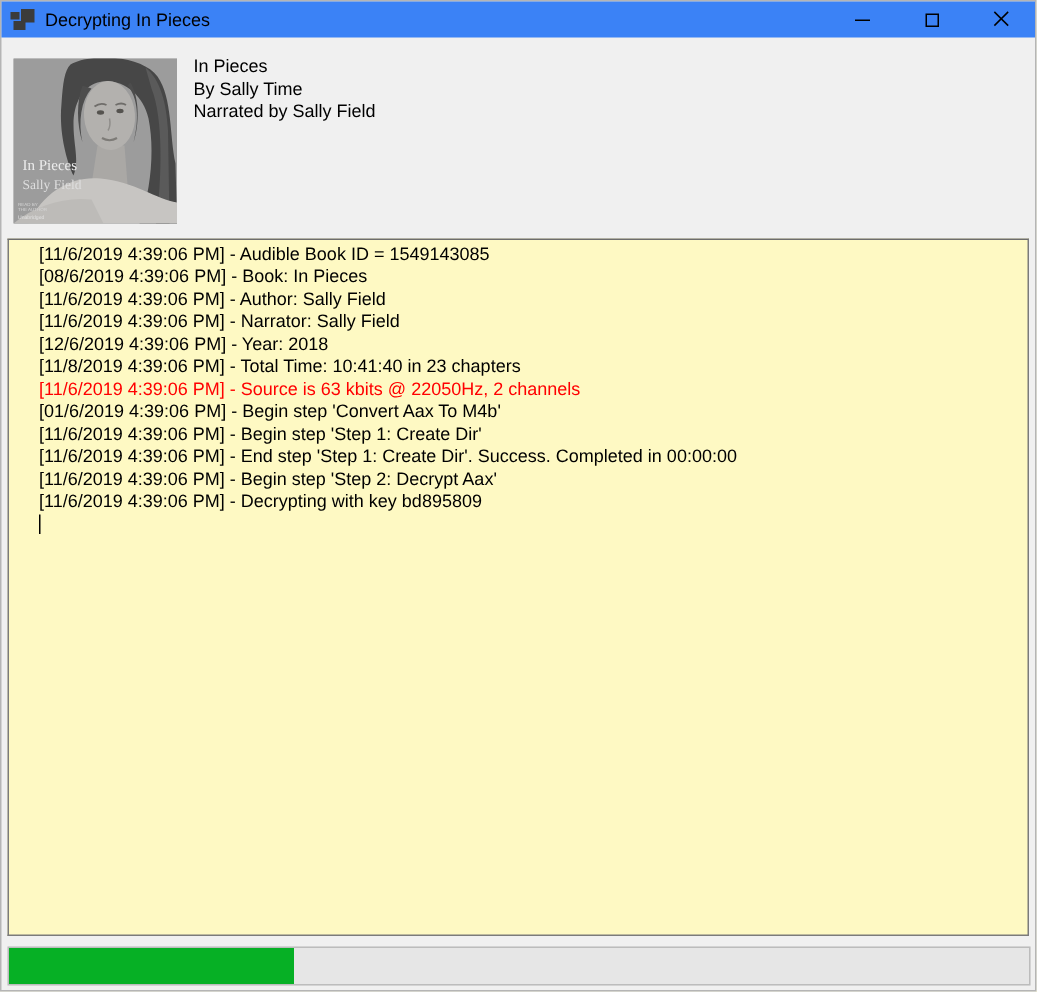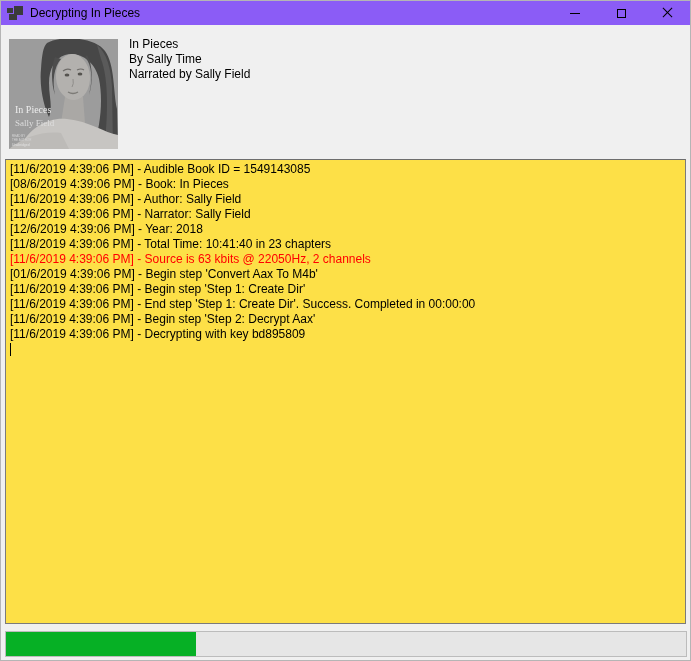--- a/index.html
+++ b/index.html
@@ -11,21 +11,21 @@
   }
   .window {
     position: relative;
     width: 691px; height: 661px;
     background: #f0f0f0;
     border: 1px solid #b5b5b5;
   }
   
   .titlebar {
     position: absolute; top: 0; left: 0; right: 0; height: 24px;
-    background: #8b5cf6;
+    background: #3b82f6;
     display: flex; align-items: center;
   }
   .app-icon {
     width: 16px; height: 14px;
     margin-left: 6px; margin-right: 7px;
     position: relative;
   }
   .app-icon .blk { position: absolute; background: #3b3b3b; }
   .app-icon .blk.b1 { left: 0; top: 2px; width: 6px; height: 5px; }
   .app-icon .blk.b2 { left: 7px; top: 0; width: 9px; height: 9px; }
@@ -61,24 +61,24 @@
   }
   .book-info {
     position: absolute; left: 128px; top: 36px;
     font-size: 12px; line-height: 15px; color: #000;
   }
 
   
   .log-box {
     position: absolute; left: 4px; top: 158px;
     width: 681px; height: 465px;
-    background: #fde047;
+    background: #fef9c3;
     border: 1px solid #7b7b7b;
     border-top-color: #6d6d6d;
-    padding: 2px 4px;
+    padding: 2px 20px;
     overflow: hidden;
   }
   .log-line {
     font-size: 12px; line-height: 15px;
     color: #000000; white-space: nowrap;
   }
   .log-line.error { color: #ff0000; }
   .caret-line { height: 15px; position: relative; }
   .caret {
     position: absolute; left: 0; top: 1px;

